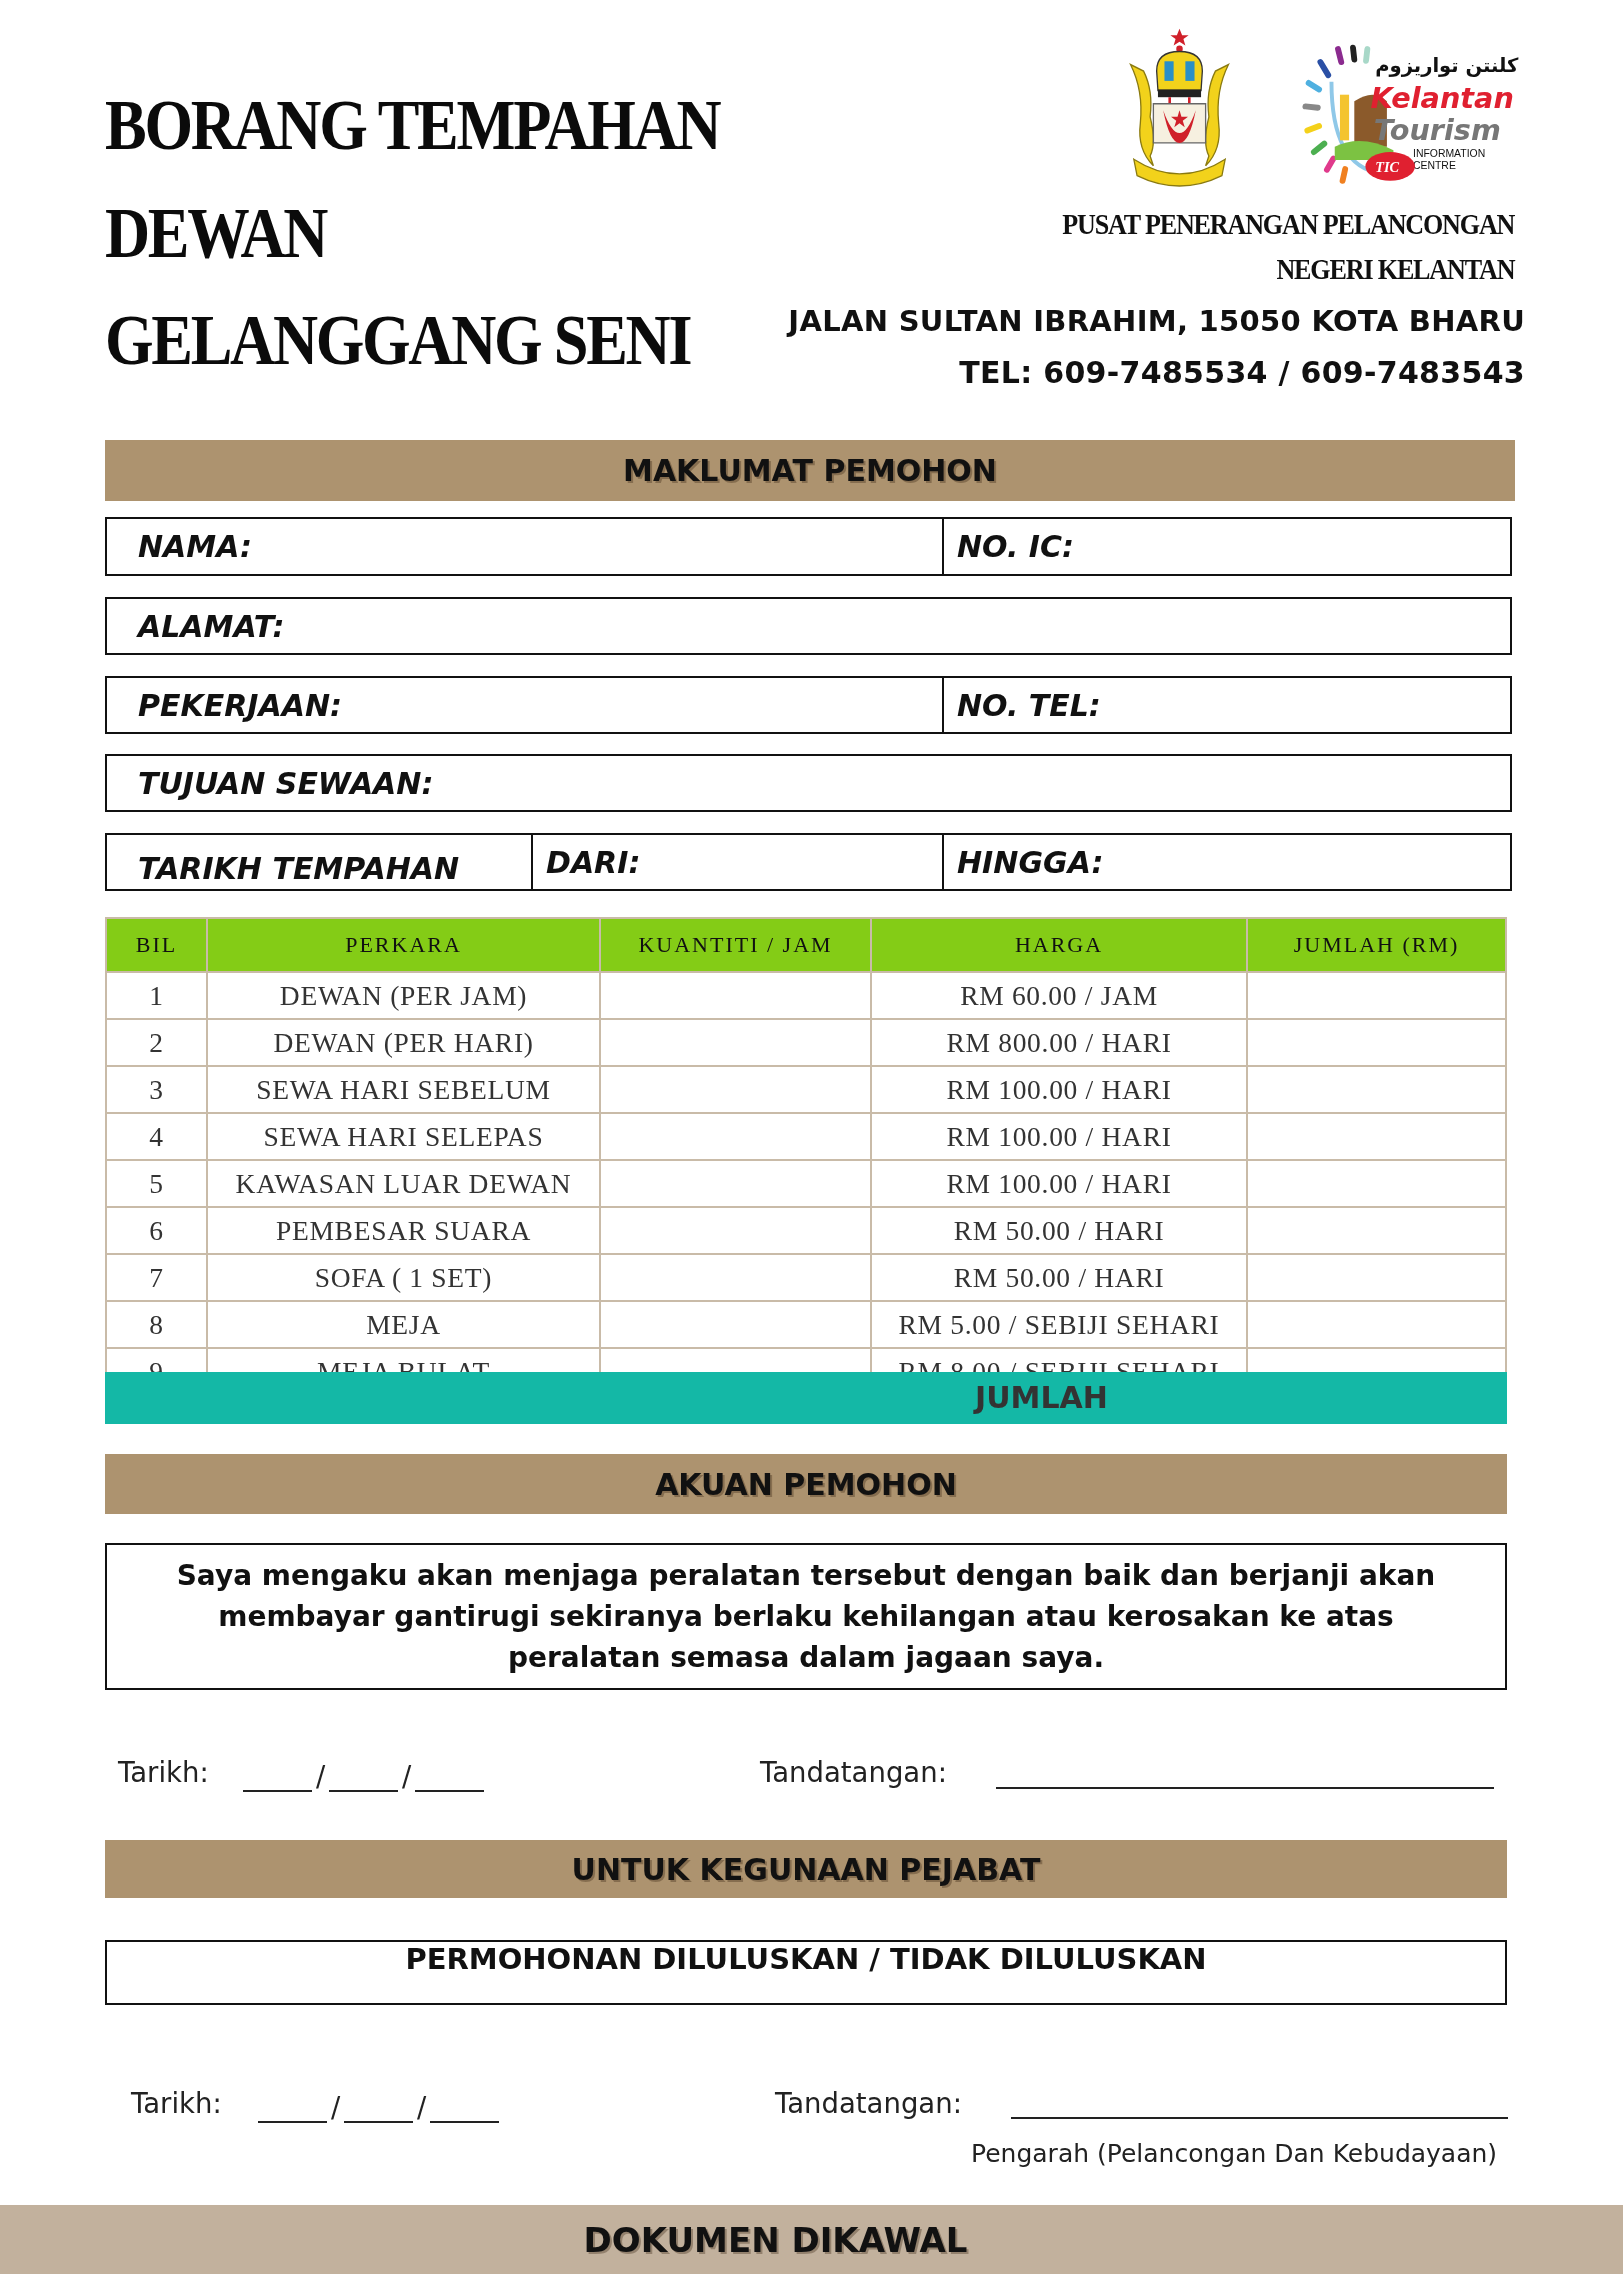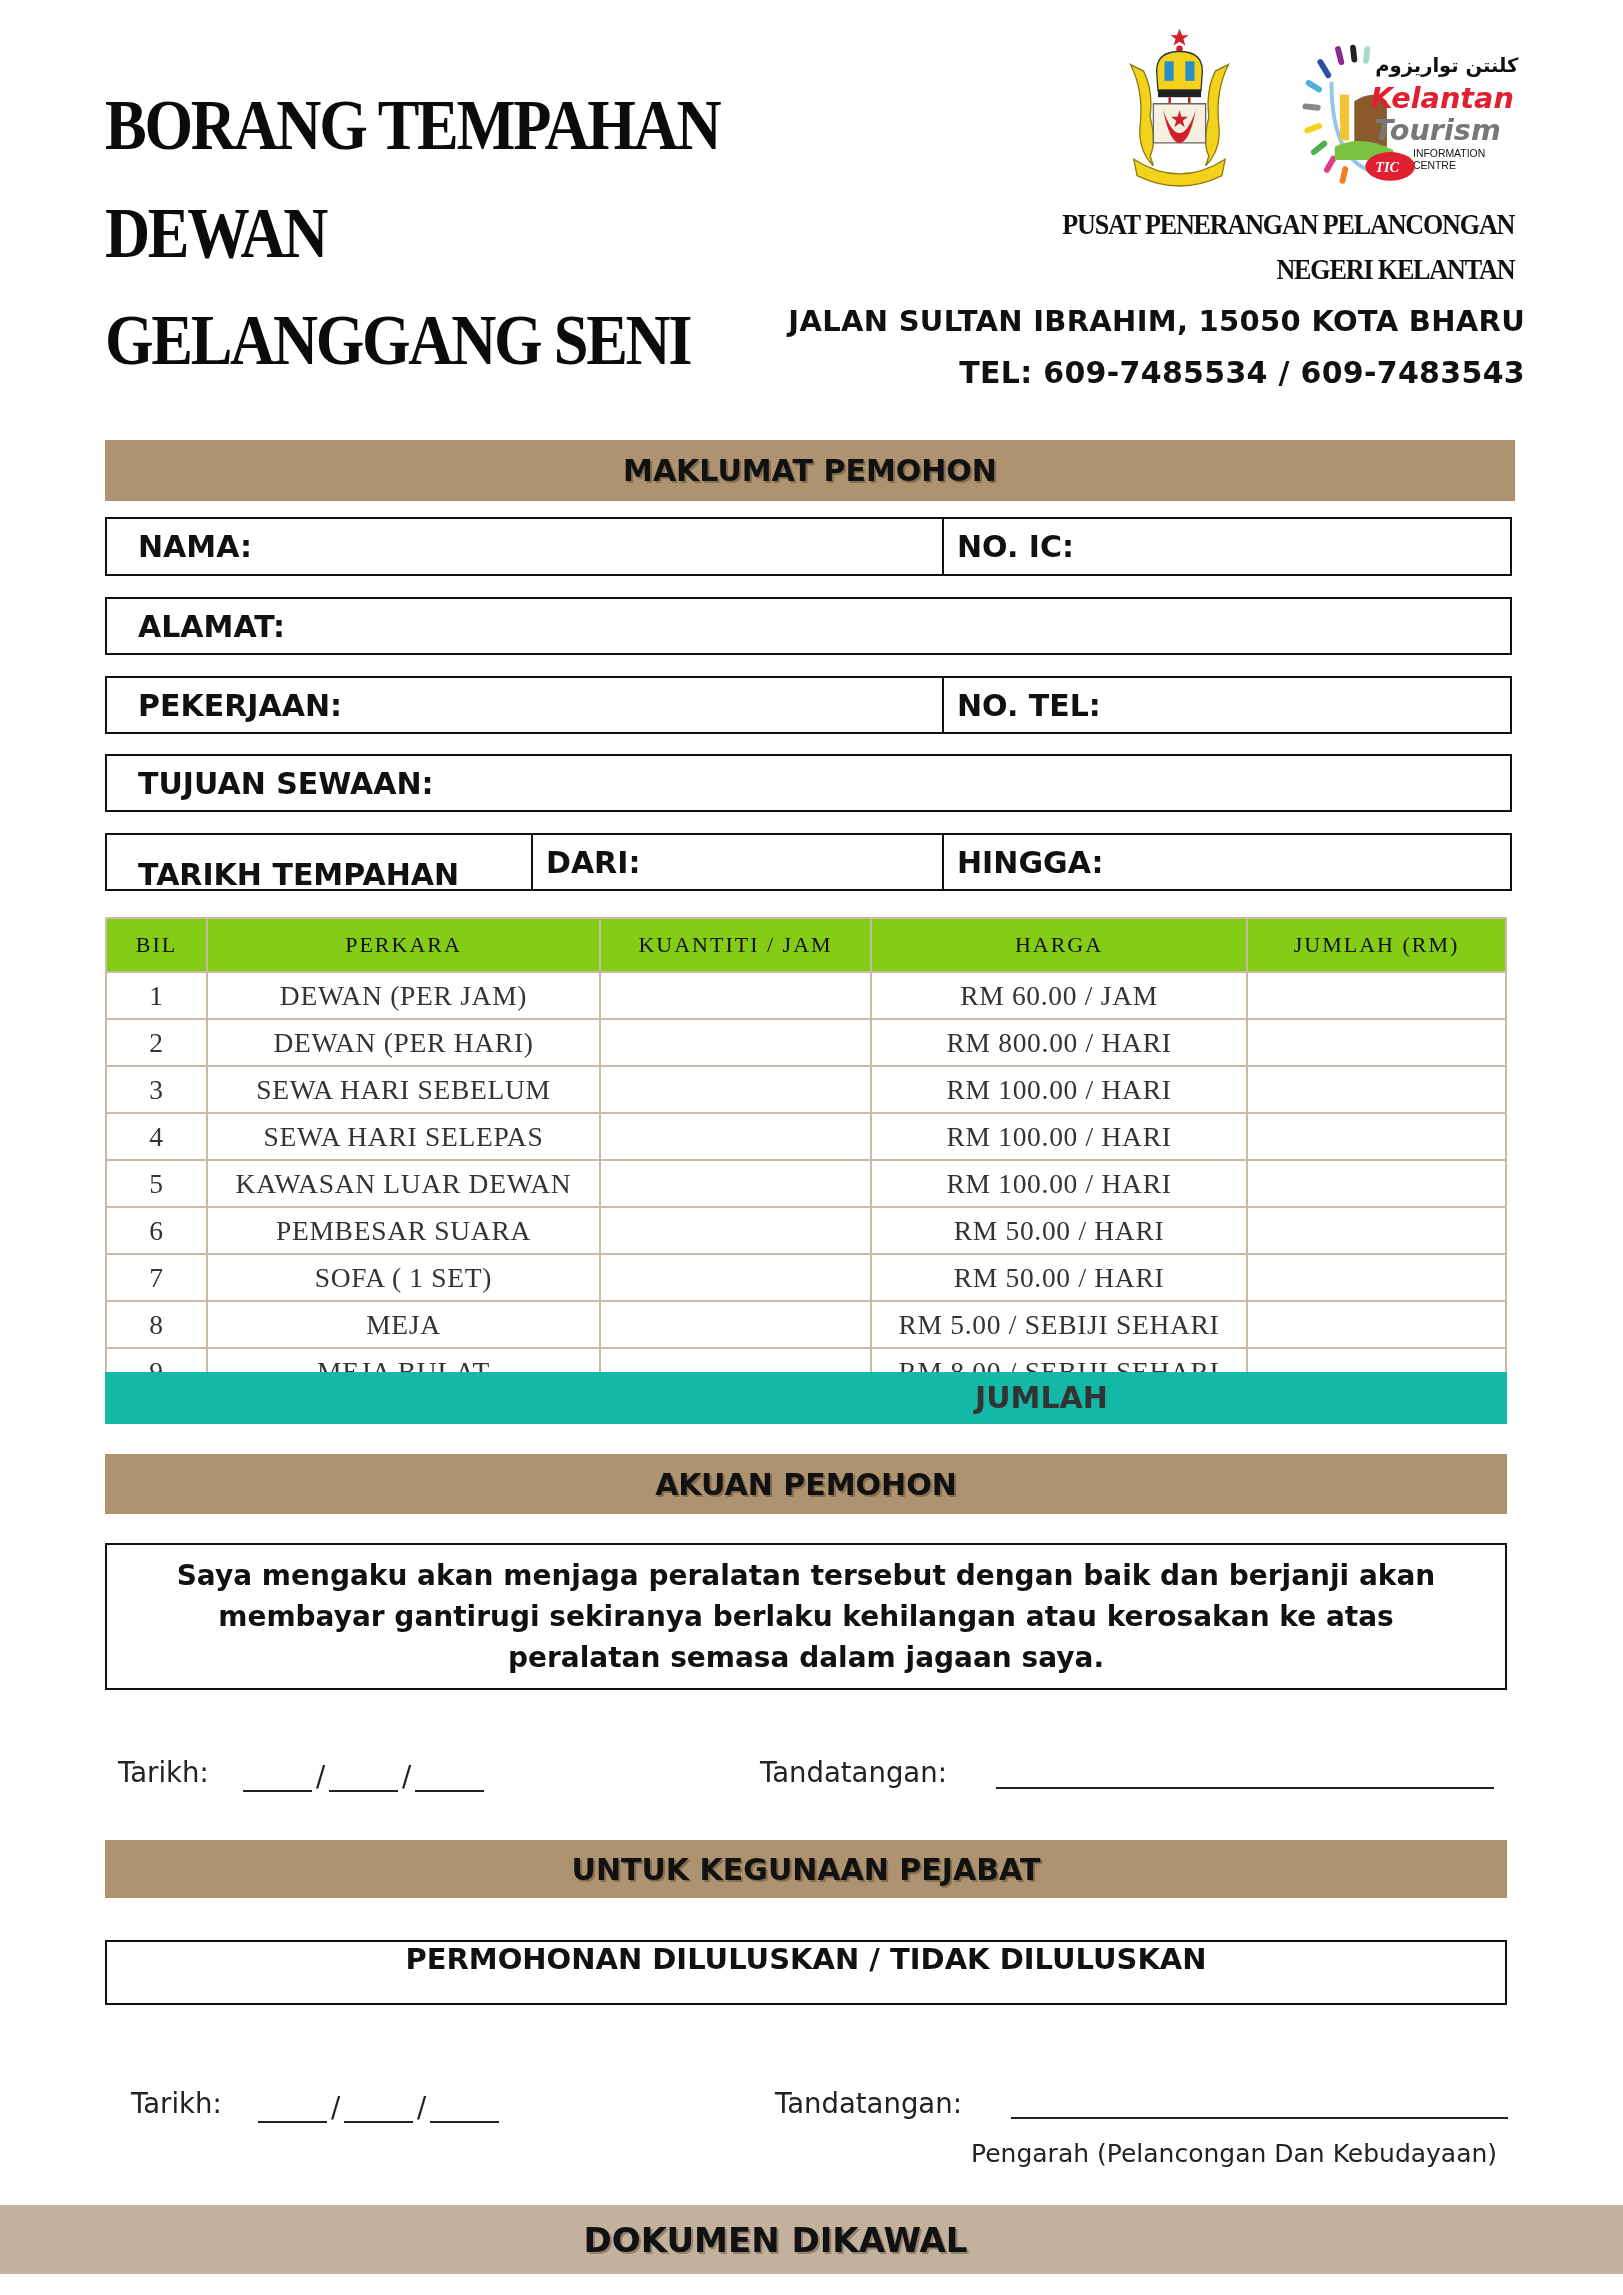--- a/index.html
+++ b/index.html
@@ -4,21 +4,21 @@
 <style>
   html, body { margin:0; padding:0; background:#ffffff; }
   body { width:1623px; height:2295px; position:relative; overflow:hidden; font-family:"Liberation Sans", sans-serif; color:#111; }
   .abs { position:absolute; }
   .title { left:105px; font-family:"Liberation Serif", serif; font-weight:bold; font-size:71px; letter-spacing:-2.6px; transform:scaleX(0.88); transform-origin:left top; line-height:1; color:#0b0b0b; }
   .org { font-family:"Liberation Serif", serif; font-weight:bold; font-size:29px; letter-spacing:-1.3px; right:109px; text-align:right; transform:scaleX(0.9); transform-origin:right top; }
   .addr { font-family:"DejaVu Sans", sans-serif; font-weight:bold; font-size:29px; right:98px; text-align:right; letter-spacing:0.3px; }
   .bar { background:#AD936F; left:105px; width:1410px; display:flex; align-items:center; justify-content:center; }
   .bar span { font-family:"DejaVu Sans", sans-serif; font-weight:bold; font-size:30px; color:#111; text-shadow:2px 2px 0 rgba(60,40,20,0.35); }
   .field { left:105px; width:1407px; border:2.6px solid #111; box-sizing:border-box; display:flex; }
-  .cell { position:relative; display:flex; align-items:center; padding-left:31px; box-sizing:border-box; font-family:"DejaVu Sans", sans-serif; font-weight:bold; font-size:30px; }
+  .cell { position:relative; display:flex; align-items:center; padding-left:31px; box-sizing:border-box; font-family:"DejaVu Sans", sans-serif; font-weight:bold; font-size:30px;font-style:italic; }
   .cell + .cell { border-left:2px solid #111; padding-left:13px; }
   table.items { position:absolute; left:105px; top:917px; width:1402px; border-collapse:collapse; font-family:"Liberation Serif", serif; }
   table.items th { background:#84cc16; color:#111; font-weight:normal; font-size:22px; height:50px; border:2.6px solid #C9BBA8; letter-spacing:2px; }
   table.items td { height:43px; border:2.6px solid #C9BBA8; text-align:center; font-size:27.5px; color:#333; letter-spacing:0.7px; }
   .jumlah { position:absolute; left:105px; top:1372px; width:1402px; height:52px; background:#14b8a6; }
   .jumlah span { position:absolute; left:870px; top:7.9px; font-family:"DejaVu Sans", sans-serif; font-weight:bold; font-size:30px; color:#333; }
   .decl { left:105px; top:1543px; width:1402px; height:147px; border:2.6px solid #111; box-sizing:border-box; display:flex; align-items:center; justify-content:center; text-align:center; font-family:"DejaVu Sans", sans-serif; font-weight:bold; font-size:28px; line-height:41px; padding:16px 39px; }
   .sig { font-family:"DejaVu Sans", sans-serif; font-size:27.5px; color:#222; }
   .blank { display:inline-block; border-bottom:2.6px solid #222; }
   .approve { left:105px; top:1940px; width:1402px; height:65px; border:2.6px solid #111; box-sizing:border-box; display:flex; align-items:flex-start; justify-content:center; font-family:"DejaVu Sans", sans-serif; font-weight:bold; font-size:29px; }
@@ -118,21 +118,21 @@
 </div>
 
 <div class="abs field" style="top:754px; height:58px;">
   <div class="cell" style="flex:1;">
     <span>TUJUAN SEWAAN:</span>
     <span></span>
   </div>
 </div>
 
 <div class="abs field" style="top:833px; height:58px;">
-  <div class="cell" style="width:424px; align-items:flex-start; padding-top:22px;">
+  <div class="cell" style="width:424px; align-items:flex-start; padding-top:16px;">
     <span>TARIKH TEMPAHAN</span>
   </div>
   <div class="cell" style="width:411px;">
     <span>DARI:</span>
     <span></span>
   </div>
   <div class="cell" style="flex:1;">
     <span>HINGGA:</span>
     <span></span>
   </div>

